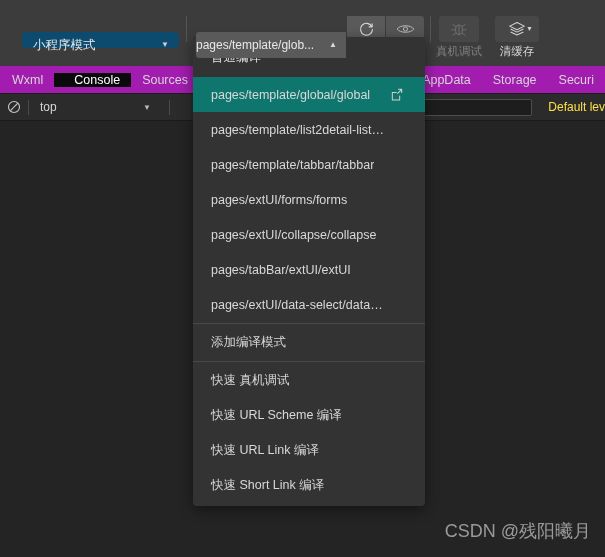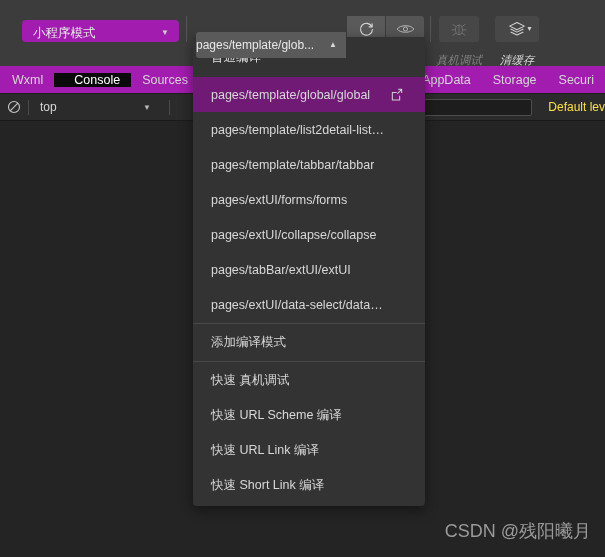--- a/index.html
+++ b/index.html
@@ -21,24 +21,24 @@
     position: absolute;
     left: 0; top: 0;
     width: 605px;
     height: 66px;
     background: #3c3c3c;
     box-sizing: border-box;
   }
   .mode-select {
     position: absolute;
     left: 22px;
-    top: 20px;
+    top: 32px;
     width: 157px;
-    height: 22px;
-    background: #a21caf;
+    height: 16px;
+    background: #0c4a6e;
     border-radius: 4px;
     color: #e8e8e8;
     font-size: 12.5px;
     line-height: 26px;
     padding-left: 11px;
     box-sizing: border-box;
     cursor: pointer;
     user-select: none;
   }
   .mode-select .caret {
@@ -111,23 +111,22 @@
     background: #474747;
     border-radius: 3px;
     display: flex;
     align-items: center;
     justify-content: center;
     margin: 0 auto;
     cursor: pointer;
   }
   .tool-group .lbl {
     font-size: 11.5px;
-    margin-top: 11px;
-    white-space: nowrap;
-    font-style: italic;
+    margin-top: 2px;
+    white-space: nowrap;
   }
   .grp-debug { left: 432px; width: 54px; }
   .grp-debug .lbl { color: #818181; }
   .grp-cache { left: 490px; width: 54px; }
   .grp-cache .lbl { color: #d8d8d8; }
   .grp-cache .sq { position: relative; width: 44px; }
   .grp-cache .sq .mini-caret {
     position: absolute;
     right: 6px;
     top: 9px;
@@ -270,21 +269,21 @@
     user-select: none;
     white-space: nowrap;
     box-sizing: border-box;
     position: relative;
   }
   .menu-item.head {
     height: 40px;
     color: #e2e2e2;
   }
   .menu-item.highlight {
-    background: #701a75;
+    background: #0f766e;
   }
   .menu-item .ellip {
     overflow: hidden;
     text-overflow: ellipsis;
     max-width: 175px;
   }
   .menu-item .edit-icon {
     position: absolute;
     right: 20px;
     top: 50%;

